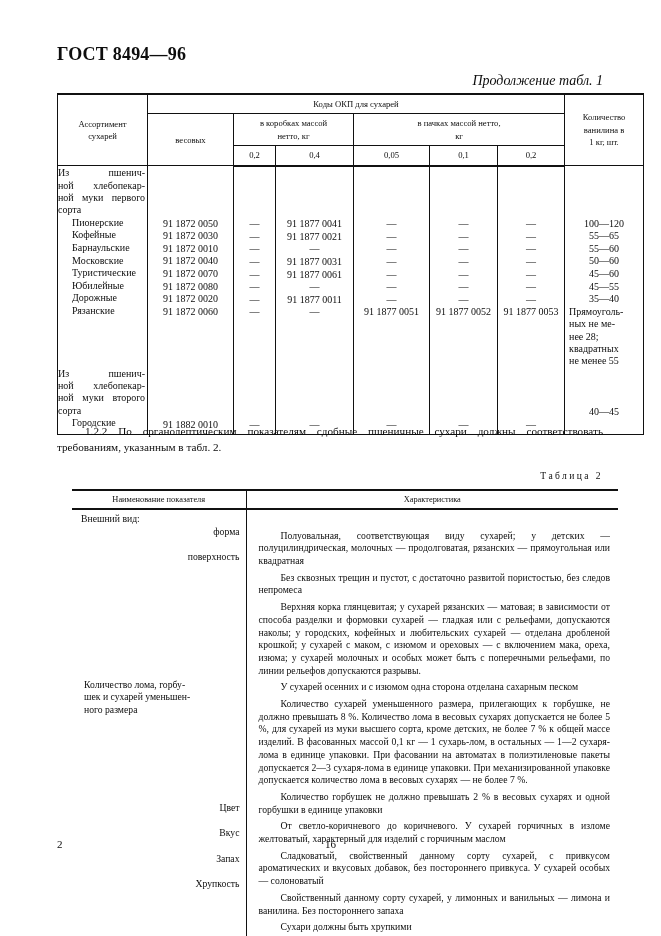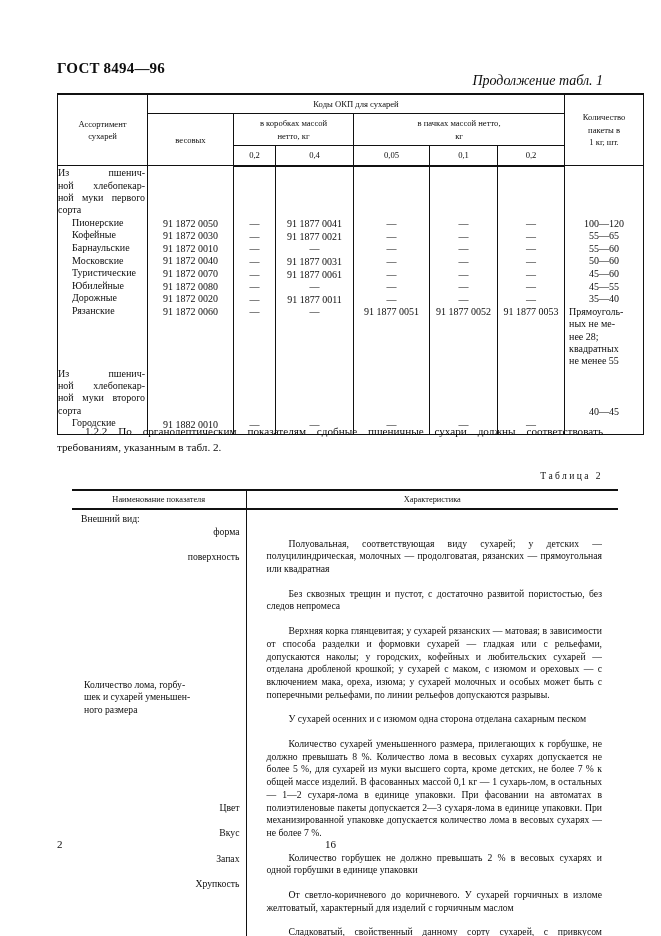--- a/index.html
+++ b/index.html
@@ -20,22 +20,22 @@
     position: absolute;
     left: 0; top: 0;
     width: 661px;
     height: 936px;
   }
 
   
   .doc-number {
     position: absolute;
     left: 57px;
-    top: 60px;
-    font-size: 15px;
+    top: 44px;
+    font-size: 18px;
     font-weight: bold;
     letter-spacing: 0.2px;
   }
 
   .table-continuation {
     position: absolute;
     right: 58px;
     top: 73px;
     font-size: 14px;
     font-style: italic;
@@ -151,21 +151,21 @@
   }
   #table2 td.desc {
     font-size: 9.7px;
     line-height: 1.31;
     border: none;
     border-left: 1px solid #111;
     padding: 0 4px 0 8px;
     text-align: justify;
   }
   #table2 td.desc p {
-    margin: 12px;
+    margin: 4px;
     text-indent: 22px;
     text-align: justify;
   }
   #table2 td.label .lbl-left {
     text-align: left;
     padding-left: 3px;
   }
   #table2 td.label .lbl-indent {
     text-align: right;
     padding-left: 18px;
@@ -219,21 +219,21 @@
       </colgroup>
       <tbody>
         <tr>
           <td class="hd topline" rowspan="3">
             <span>Ассортимент</span><br>
             <span>сухарей</span>
           </td>
           <td class="hd topline" colspan="6">Коды ОКП для сухарей</td>
           <td class="hd topline" rowspan="3">
             <span>Количество</span><br>
-            <span>пакеты в</span><br>
+            <span>ванилина в</span><br>
             <span>1 кг, шт.</span>
           </td>
         </tr>
         <tr>
           <td class="hd" rowspan="2">весовых</td>
           <td class="hd" colspan="2">
             <span>в коробках массой</span><br>
             <span>нетто, кг</span>
           </td>
           <td class="hd" colspan="3">

